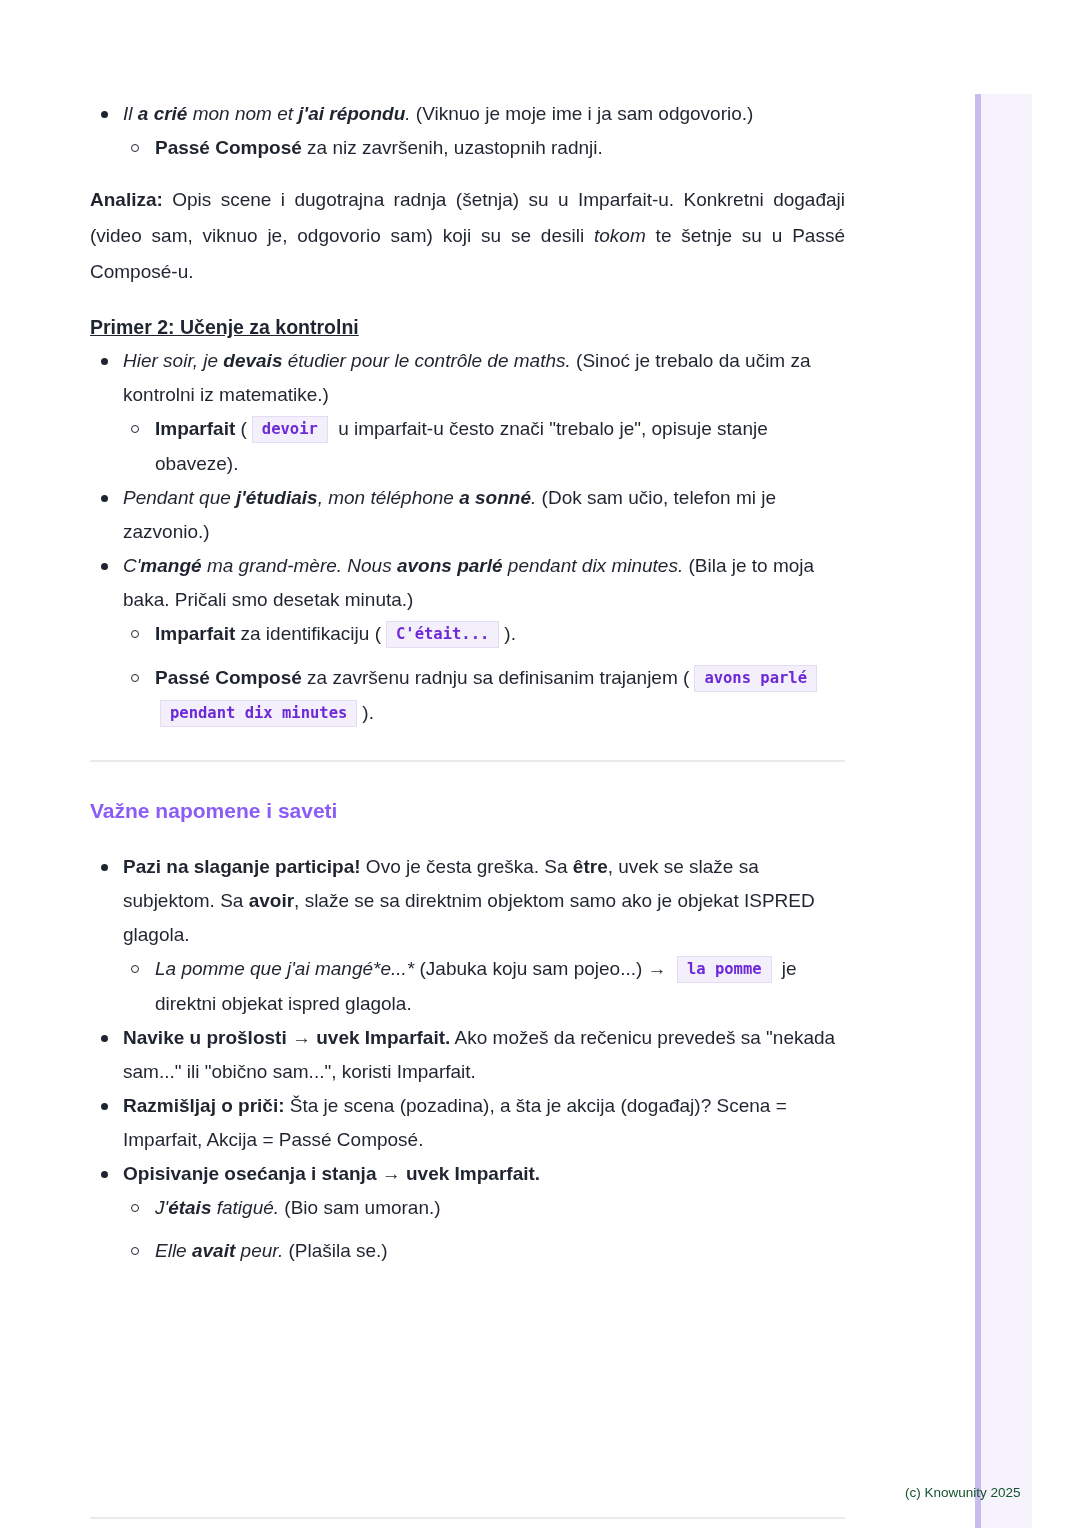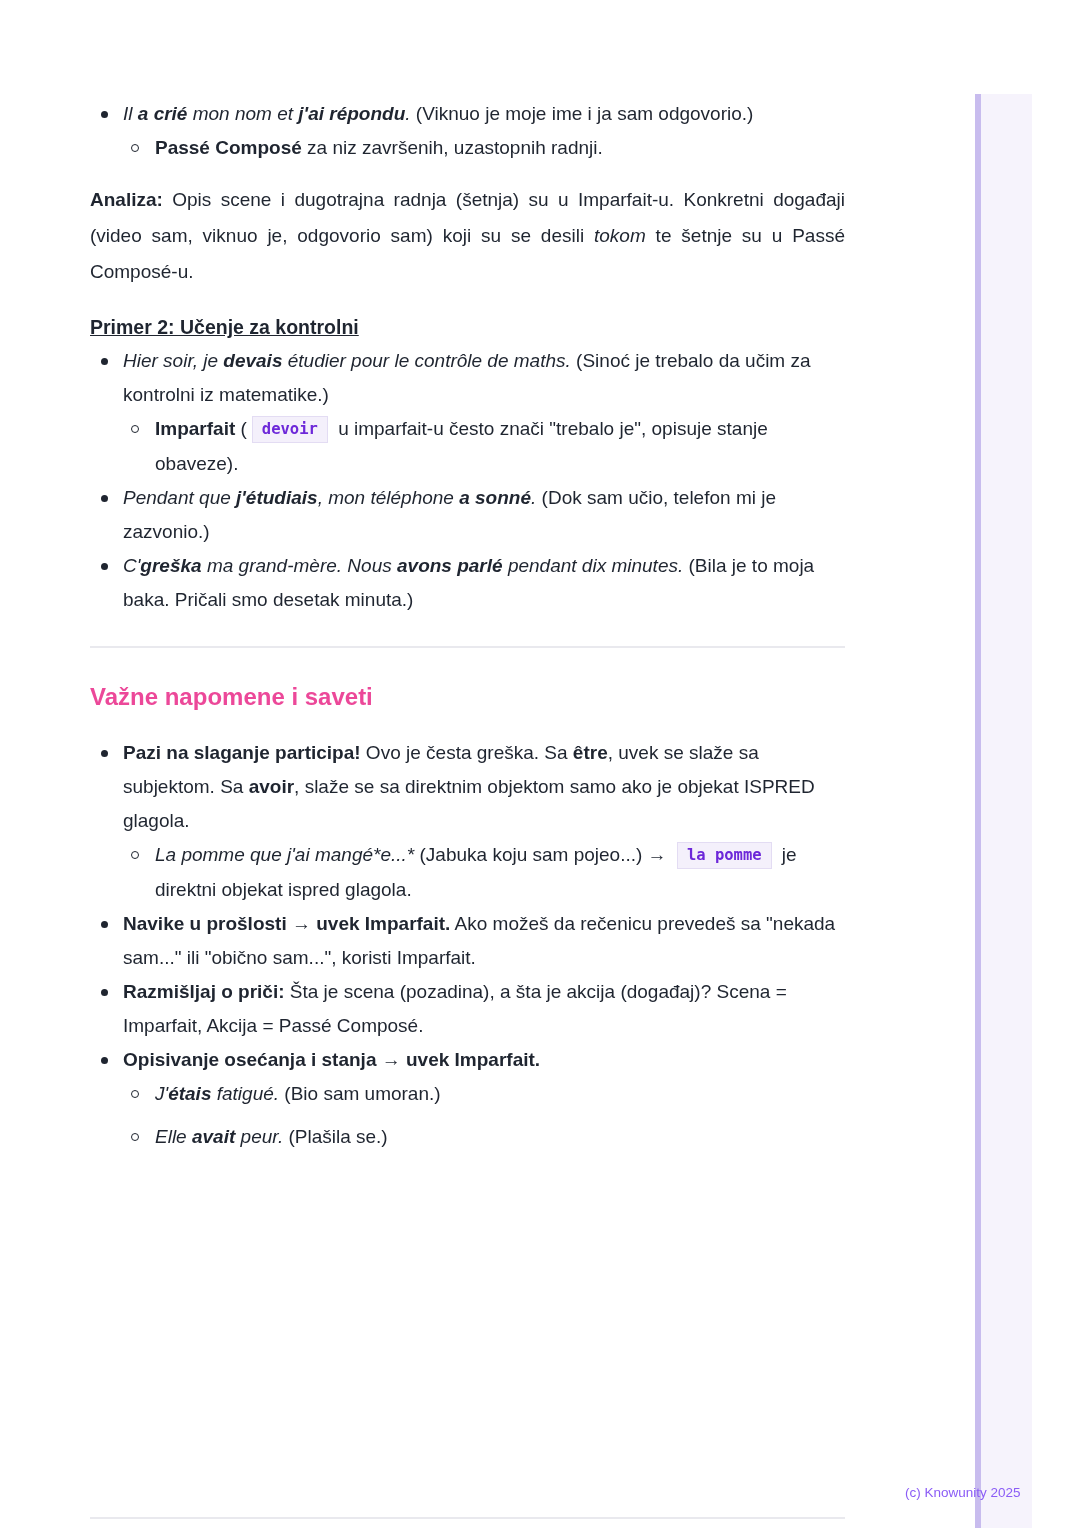--- a/index.html
+++ b/index.html
@@ -39,22 +39,22 @@
     margin: 20px 0 0 0; font-weight: bold; font-size: 19.5px; line-height: 34px; text-decoration: underline;
   }
   .gap22 { margin-top: 22px; }
   .gap17 { margin-top: 17px; }
   .gap18 { margin-top: 18px; }
   .gap19 { margin-top: 19px; }
   .divider {
     height: 2px; background: #e9e9ee; border: none; margin: 29px 0 0 0; width: 755px;
   }
   .h2 {
-    margin: 27px 0 17px 0; font-size: 24px; line-height: 44px;
-    font-weight: bold; color: #ec4899;
+    margin: 27px 0 17px 0; font-size: 21px; line-height: 44px;
+    font-weight: bold; color: #8b5cf6;
   }
   .i  { font-style: italic; }
   .b  { font-weight: bold; }
   .bi { font-weight: bold; font-style: italic; }
   .code {
     font-family: "DejaVu Sans Mono", "Liberation Mono", monospace;
     font-weight: bold; font-style: normal;
     font-size: 15.5px; color: #6d28d9;
     background: #f4f0fb; border: 1px solid #e3dcf3; border-radius: 0;
     padding: 3px 9px 4px; margin: 0 5px;
@@ -68,21 +68,21 @@
   .strip-edge {
     position: absolute; left: 975px; top: 48px;
     width: 6px; height: 1450px; background: #c8bcee;
   }
   .strip-fill {
     position: absolute; left: 981px; top: 48px;
     width: 51px; height: 1450px; background: #f6f3fc;
   }
   .footer {
     position: absolute; left: 905px; top: 1438px;
-    font-size: 13.5px; line-height: 18px; color: #8b5cf6; z-index: 5;
+    font-size: 13.5px; line-height: 18px; color: #14532d; z-index: 5;
     white-space: nowrap;
   }
 </style>
 </head>
 <body>
 
 <div class="page">
   <div class="content">
 
     <ul class="l1 mt-b1">
@@ -114,22 +114,28 @@
     </ul>
 
     <ul class="l1 gap17">
       <li class="l1">
         <span class="i">Pendant que </span><span class="bi">j'étudiais</span><span class="i">, mon téléphone </span><span class="bi">a sonné</span><span class="i">. </span><span>(Dok sam učio, telefon mi je zazvonio.)</span>
       </li>
     </ul>
 
     <ul class="l1 gap19">
       <li class="l1">
-        <span class="i">C'</span><span class="bi">greška</span><span class="i"> ma grand-mère. Nous </span><span class="bi">avons parlé</span><span class="i"> pendant dix minutes.</span><span> (Bila je to moja baka. Pričali smo desetak minuta.)</span>
+        <span class="i">C'</span><span class="bi">mangé</span><span class="i"> ma grand-mère. Nous </span><span class="bi">avons parlé</span><span class="i"> pendant dix minutes.</span><span> (Bila je to moja baka. Pričali smo desetak minuta.)</span>
         <ul class="l2">
+          <li class="l2">
+            <span class="b">Imparfait</span><span> za identifikaciju (</span><span class="code">C'était...</span><span>).</span>
+          </li>
+          <li class="l2">
+            <span class="b">Passé Composé</span><span> za završenu radnju sa definisanim trajanjem (</span><span class="code">avons parlé pendant dix minutes</span><span>).</span>
+          </li>
         </ul>
       </li>
     </ul>
 
     <div class="divider"></div>
 
     <h2 class="h2">Važne napomene i saveti</h2>
 
     <ul class="l1">
       <li class="l1">

